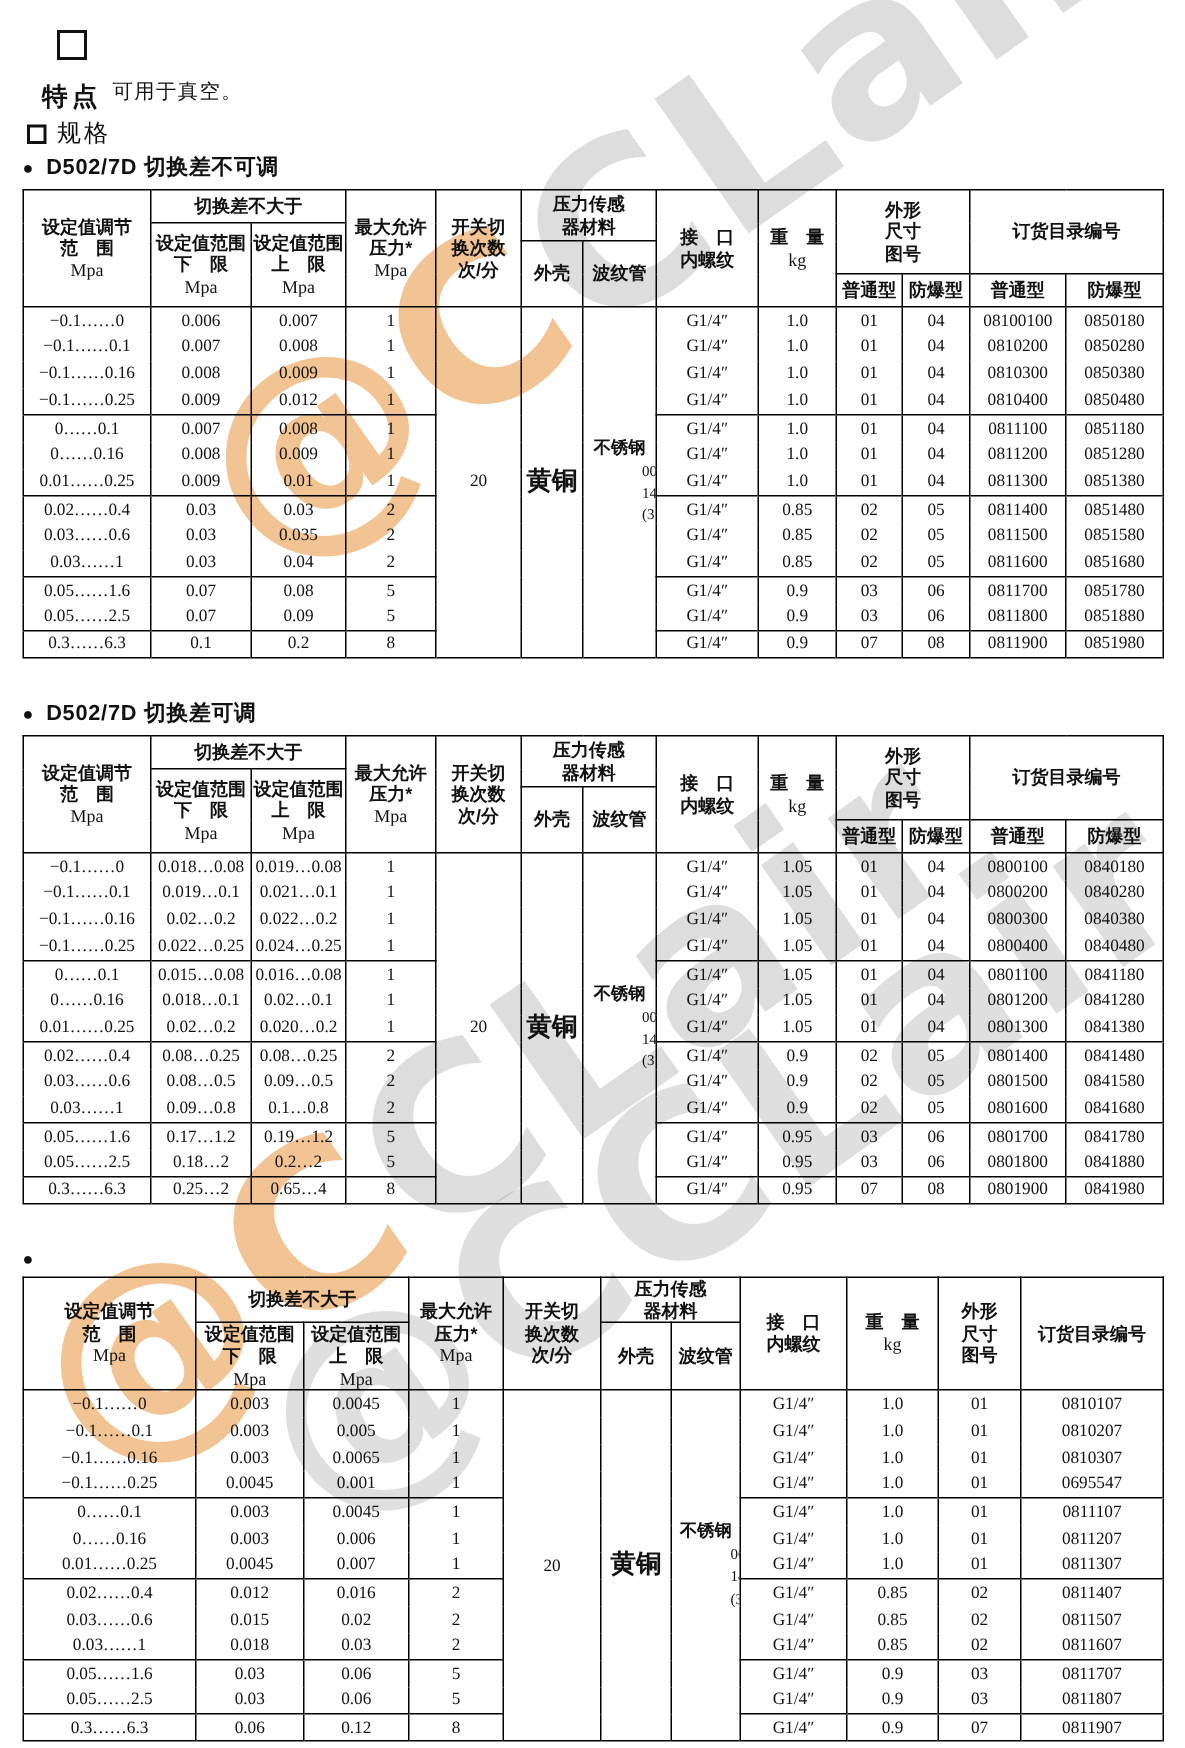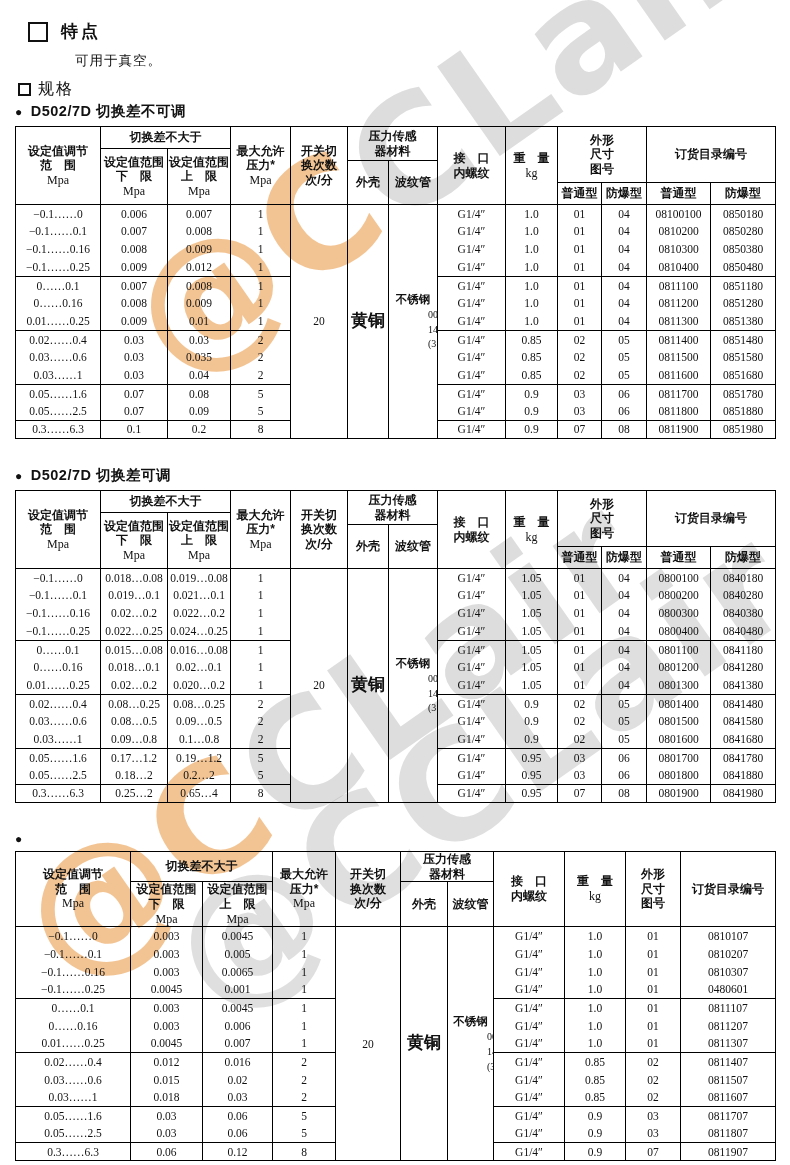--- a/index.html
+++ b/index.html
@@ -15,21 +15,21 @@
     font-family:"DejaVu Sans",sans-serif;
   }
   .wm1{left:148px;top:252px;}
   .wm1 .wm-at{color:rgba(233,148,59,.55);} .wm1 .wm-rest{color:rgba(150,150,150,.32);}
   .wm2{left:188px;top:888px;}
   .wm2 .wm-at{color:rgba(150,150,150,.30);} .wm2 .wm-rest{color:rgba(150,150,150,.30);}
   .wm3{left:38px;top:856px;}
   .wm3 .wm-at{color:rgba(233,148,59,.55);} .wm3 .wm-rest{color:rgba(150,150,150,.32);}
   
   .content{position:absolute;inset:0;z-index:1;}
-  .feat-row{position:absolute;top:20px;left:28px;display:flex;align-items:center;gap:13px;}
+  .feat-row{position:absolute;top:20px;left:28px;display:flex;align-items:center;gap:13px;flex-direction:column;}
   .sq-big{width:20px;height:20px;border:2px solid #111;display:inline-block;background:transparent;}
   .feat-title{font-size:17px;font-weight:bold;letter-spacing:3px;}
   .feat-text{position:absolute;top:52px;left:75px;font-size:13.5px;letter-spacing:1px;}
   .spec-row{position:absolute;top:79px;left:18px;display:flex;align-items:center;gap:7px;}
   .sq-small{width:13px;height:13px;border:2px solid #111;display:inline-block;}
   .spec-title{font-size:16px;font-weight:normal;letter-spacing:2px;}
   .sec{position:absolute;left:15px;width:762px;}
   .sec0{top:102px;} .sec1{top:466px;} .sec2{top:832px;}
   .section-title{font-size:14.5px;font-weight:bold;display:flex;align-items:center;gap:8px;letter-spacing:.5px;}
   .bullet{font-size:12px;}
@@ -568,21 +568,21 @@
               <td><span class="latin">0810307</span></td>
             </tr>
             <tr>
               <td><span class="latin">−0.1……0.25</span></td>
               <td><span class="latin">0.0045</span></td>
               <td><span class="latin">0.001</span></td>
               <td><span class="latin">1</span></td>
               <td><span class="latin">G1/4″</span></td>
               <td><span class="latin">1.0</span></td>
               <td><span class="latin">01</span></td>
-              <td><span class="latin">0480601</span></td>
+              <td><span class="latin">0695547</span></td>
             </tr>
             <tr class="group-start">
               <td><span class="latin">0……0.1</span></td>
               <td><span class="latin">0.003</span></td>
               <td><span class="latin">0.0045</span></td>
               <td><span class="latin">1</span></td>
               <td><span class="latin">G1/4″</span></td>
               <td><span class="latin">1.0</span></td>
               <td><span class="latin">01</span></td>
               <td><span class="latin">0811107</span></td>

